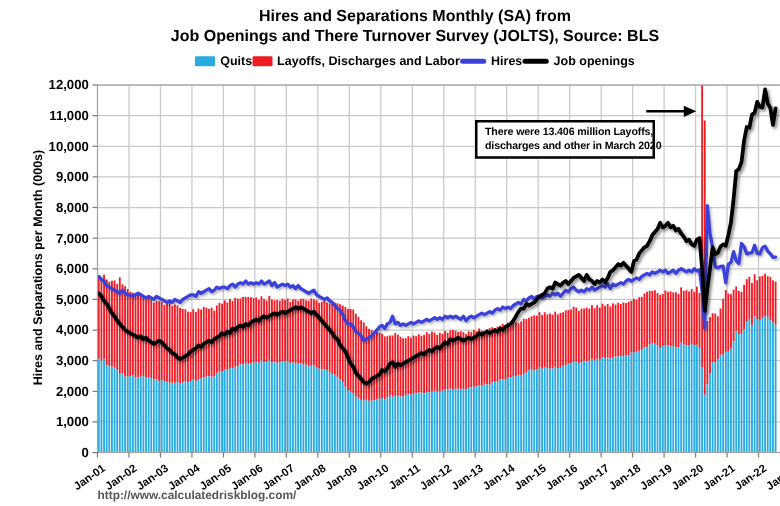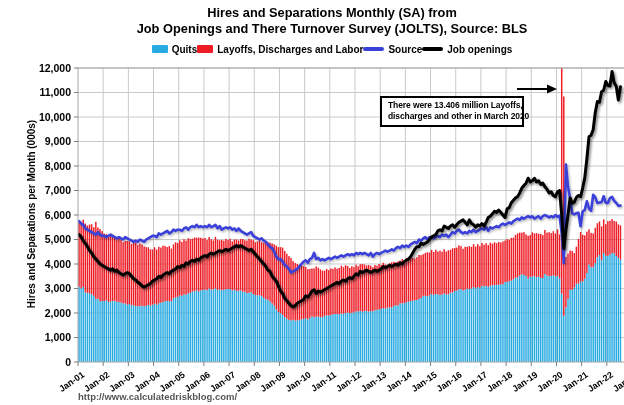--- a/index.html
+++ b/index.html
@@ -37,21 +37,21 @@
       <span class="legend-item">
         <span class="sw-bar" style="background: rgb(41, 171, 226);"></span>
         <span>Quits</span>
       </span>
       <span class="legend-item">
         <span class="sw-bar" style="background: rgb(238, 28, 37);"></span>
         <span>Layoffs, Discharges and Labor</span>
       </span>
       <span class="legend-item">
         <span class="sw-line" style="background: rgb(58, 65, 217);"></span>
-        <span>Source</span>
+        <span>Hires</span>
       </span>
       <span class="legend-item">
         <span class="sw-line" style="background: rgb(0, 0, 0);"></span>
         <span>Job openings</span>
       </span>
     </div>
 
   <div class="yaxis-title">Hires and Separations per Month (000s)</div>
 
   <svg class="plot" id="plot" width="624" height="405" viewBox="0 0 624 405">

